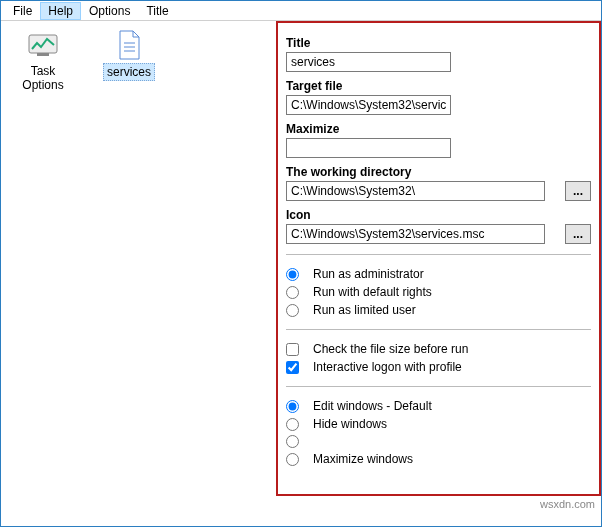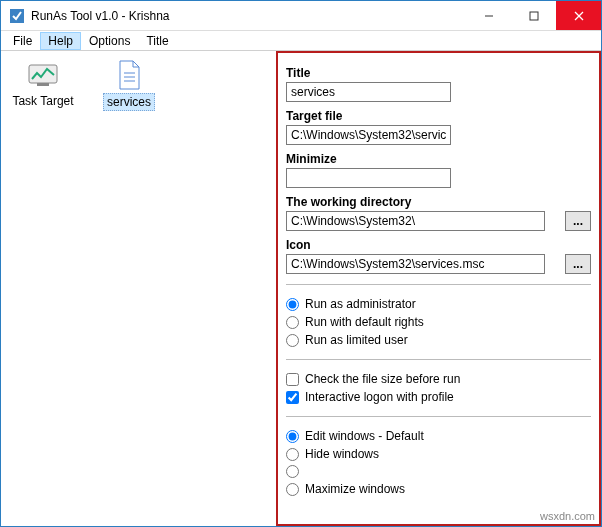--- a/index.html
+++ b/index.html
@@ -20,75 +20,48 @@
 .deskicon { width: 72px; text-align: center; }
 .deskicon .ico { width: 32px; height: 32px; margin: 2px auto 2px; }
 .deskicon .lbl { display: inline-block; padding: 1px 3px; }
 .deskicon.selected .lbl { background: #cce8ff; border: 1px dotted #7aa7d8; }
 .right { flex: 1; border: 2px solid #b71c1c; padding: 6px 8px; overflow: auto; }
 .fieldlbl { font-weight: bold; margin-top: 7px; margin-bottom: 2px; }
 .fieldrow { display: flex; align-items: center; gap: 20px; }
 .txt { flex: 1; border: 1px solid #7a7a7a; height: 20px; padding: 2px 4px; background: #fff; font-size: 12px; }
 .browse { width: 26px; height: 20px; border: 1px solid #7a7a7a; background: #e5e5e5; display: flex; align-items: center; justify-content: center; cursor: default; font-weight: bold; }
 hr.sep { border: none; border-top: 1px solid #bbb; margin: 10px 0; }
-.opt { display: flex; align-items: center; gap: 4px; padding: 2px 0; }
+.opt { display: flex; align-items: center; gap: 12px; padding: 2px 0; }
 .opt input { margin: 0 2px 0 0; }
-.watermark { position: absolute; right: 6px; bottom: 4px; font-size: 11px; color: #888; }
+.watermark { position: absolute; right: 6px; bottom: 16px; font-size: 11px; color: #888; }
 </style>
 </head>
 <body>
 
 <div class="window">
 
-  <div class="titlebar">
-    <span class="icon">
-      <svg viewBox="0 0 16 16">
-          <rect x="1" y="1" width="14" height="14" fill="#3b82c4"></rect>
-          <path d="M4 8 L7 11 L12 4" stroke="#fff" stroke-width="2" fill="none"></path>
-        </svg>
-    </span>
-    <span class="title">RunAs Tool v1.0 - Krishna</span>
-    <div class="winbtns">
-      <div class="winbtn">
-        <svg viewBox="0 0 10 10">
-            <line x1="1" y1="5" x2="9" y2="5" stroke="#333" stroke-width="1"></line>
-          </svg>
-      </div>
-      <div class="winbtn">
-        <svg viewBox="0 0 10 10">
-            <rect x="1" y="1" width="8" height="8" fill="none" stroke="#333" stroke-width="1"></rect>
-          </svg>
-      </div>
-      <div class="winbtn close">
-        <svg viewBox="0 0 10 10">
-            <line x1="1" y1="1" x2="9" y2="9" stroke="#fff" stroke-width="1.2"></line>
-            <line x1="9" y1="1" x2="1" y2="9" stroke="#fff" stroke-width="1.2"></line>
-          </svg>
-      </div>
-    </div>
-  </div>
 
   <div class="menubar">
     <div class="menuitem">File</div>
     <div class="menuitem active">Help</div>
     <div class="menuitem">Options</div>
     <div class="menuitem">Title</div>
   </div>
 
   <div class="body">
     <div class="left">
       <div class="deskicon">
         <div class="ico">
           <svg viewBox="0 0 32 32">
               <rect x="2" y="6" width="28" height="18" rx="2" fill="#eee" stroke="#888"></rect>
               <polyline points="5,20 10,14 14,18 20,10 27,16" fill="none" stroke="#2a7" stroke-width="2"></polyline>
               <rect x="10" y="24" width="12" height="3" fill="#888"></rect>
             </svg>
         </div>
-        <span class="lbl">Task Target</span>
+        <span class="lbl">Task Options</span>
       </div>
       <div class="deskicon selected">
         <div class="ico">
           <svg viewBox="0 0 32 32">
               <path d="M7 2 H20 L26 8 V30 H7 Z" fill="#fff" stroke="#5a8bd6"></path>
               <path d="M20 2 V8 H26" fill="none" stroke="#5a8bd6"></path>
               <line x1="11" y1="14" x2="22" y2="14" stroke="#5a8bd6"></line>
               <line x1="11" y1="18" x2="22" y2="18" stroke="#5a8bd6"></line>
               <line x1="11" y1="22" x2="22" y2="22" stroke="#5a8bd6"></line>
             </svg>
@@ -97,21 +70,21 @@
       </div>
     </div>
 
     <div class="right">
       <div class="fieldlbl">Title</div>
       <input class="txt" value="services" style="">
 
       <div class="fieldlbl">Target file</div>
       <input class="txt" value="C:\Windows\System32\services.msc" style="">
 
-      <div class="fieldlbl">Minimize</div>
+      <div class="fieldlbl">Maximize</div>
       <input class="txt" value="" style="">
 
       <div class="fieldlbl">The working directory</div>
       <div class="fieldrow">
         <input class="txt" value="C:\Windows\System32\" style="">
         <div class="browse">...</div>
       </div>
 
       <div class="fieldlbl">Icon</div>
       <div class="fieldrow">

